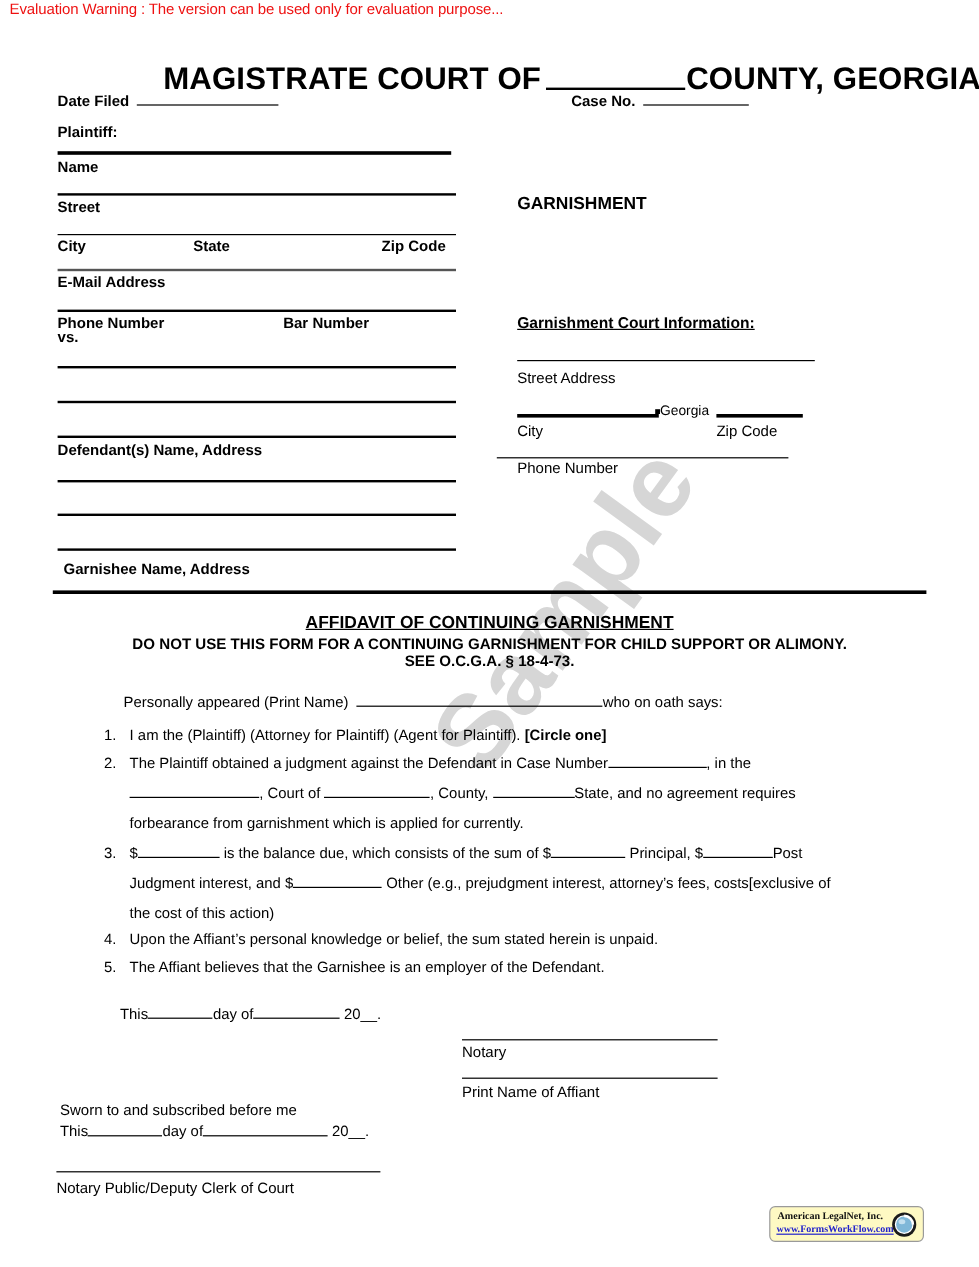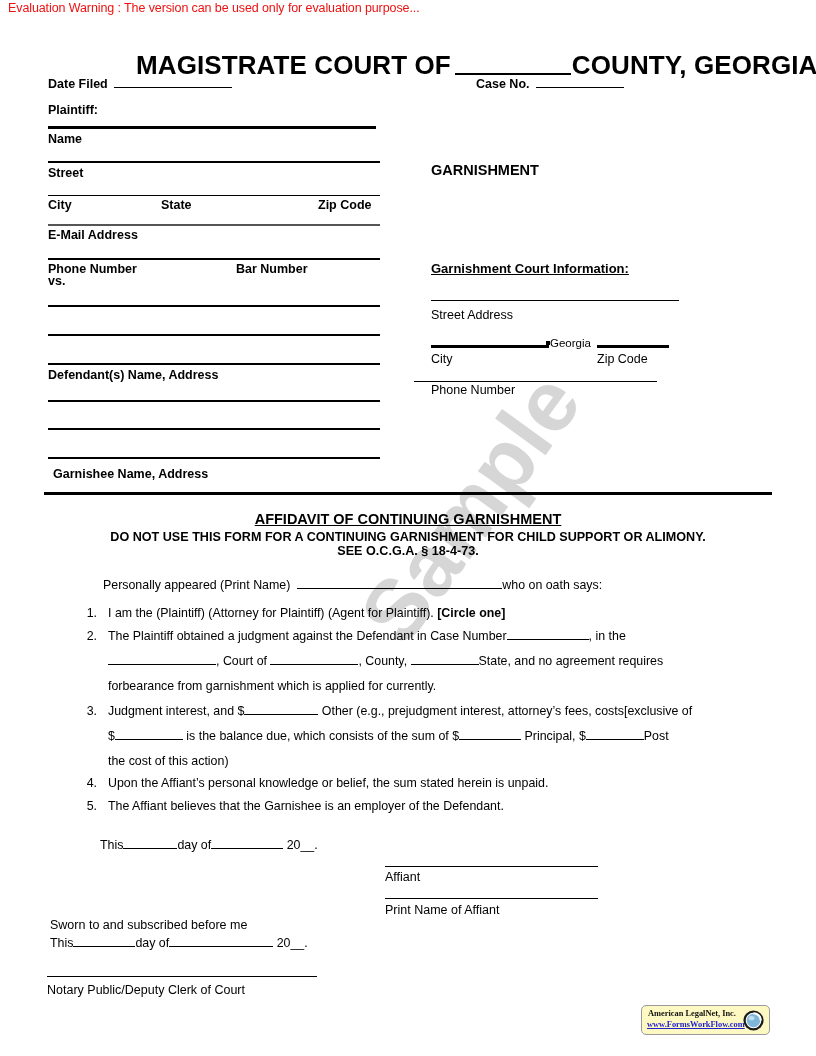--- a/index.html
+++ b/index.html
@@ -296,42 +296,42 @@
       <span class="body">
         <div class="just" style="width:660px;"><span>The Plaintiff obtained a judgment against the Defendant in Case Number</span><span class="ul-blank" style="width:82px;"></span><span>, in the</span></div>
         <div class="just" style="width:660px;"><span class="ul-blank" style="width:108px;"></span><span>, Court of</span> <span class="ul-blank" style="width:88px;"></span><span>, County,</span> <span class="ul-blank" style="width:68px;"></span><span>State, and no agreement requires</span></div>
         <div style="width:660px;"><span>forbearance from garnishment which is applied for currently.</span></div>
       </span>
     </div>
 
     <div class="item" style="left:75px; top:699px; width:693px;">
       <span class="num">3.</span>
       <span class="body">
+        <div class="just" style="width:690px;"><span>$</span><span class="ul-blank" style="width:68px;"></span> <span>is the balance due, which consists of the sum of $</span><span class="ul-blank" style="width:62px;"></span> <span>Principal, $</span><span class="ul-blank" style="width:58px;"></span><span>Post</span></div>
         <div class="just" style="width:690px;"><span>Judgment interest, and $</span><span class="ul-blank" style="width:74px;"></span> <span>Other (e.g., prejudgment interest, attorney’s fees, costs[exclusive of</span></div>
-        <div class="just" style="width:690px;"><span>$</span><span class="ul-blank" style="width:68px;"></span> <span>is the balance due, which consists of the sum of $</span><span class="ul-blank" style="width:62px;"></span> <span>Principal, $</span><span class="ul-blank" style="width:58px;"></span><span>Post</span></div>
         <div style="width:690px;"><span>the cost of this action)</span></div>
       </span>
     </div>
 
     <div class="item" style="left:75px; top:771px; width:700px;">
       <span class="num">4.</span>
       <span class="body">Upon the Affiant’s personal knowledge or belief, the sum stated herein is unpaid.</span>
     </div>
 
     <div class="item" style="left:75px; top:794px; width:700px;">
       <span class="num">5.</span>
       <span class="body">The Affiant believes that the Garnishee is an employer of the Defendant.</span>
     </div>
 
     <div class="abs" style="left:100px; top:836px; font-size:12.4px; white-space:nowrap;">
       <span>This</span><span class="ul-blank" style="width:54px;"></span><span>day of</span><span class="ul-blank" style="width:72px;"></span> <span>20__.</span>
     </div>
 
     <div class="sig-line" style="left:385px; top:866px; width:213px;"></div>
-    <div class="abs lbl" style="left:385px; top:870px;">Affiant</div>
+    <div class="abs lbl" style="left:385px; top:870px;">Notary</div>
 
     <div class="sig-line" style="left:385px; top:898px; width:213px;"></div>
     <div class="abs lbl" style="left:385px; top:903px;">Print Name of Affiant</div>
 
     <div class="abs lbl" style="left:50px; top:918px;">Sworn to and subscribed before me</div>
 
     <div class="abs" style="left:50px; top:934px; font-size:12.4px; white-space:nowrap;">
       <span>This</span><span class="ul-blank" style="width:62px;"></span><span>day of</span><span class="ul-blank" style="width:104px;"></span> <span>20__.</span>
     </div>
 

